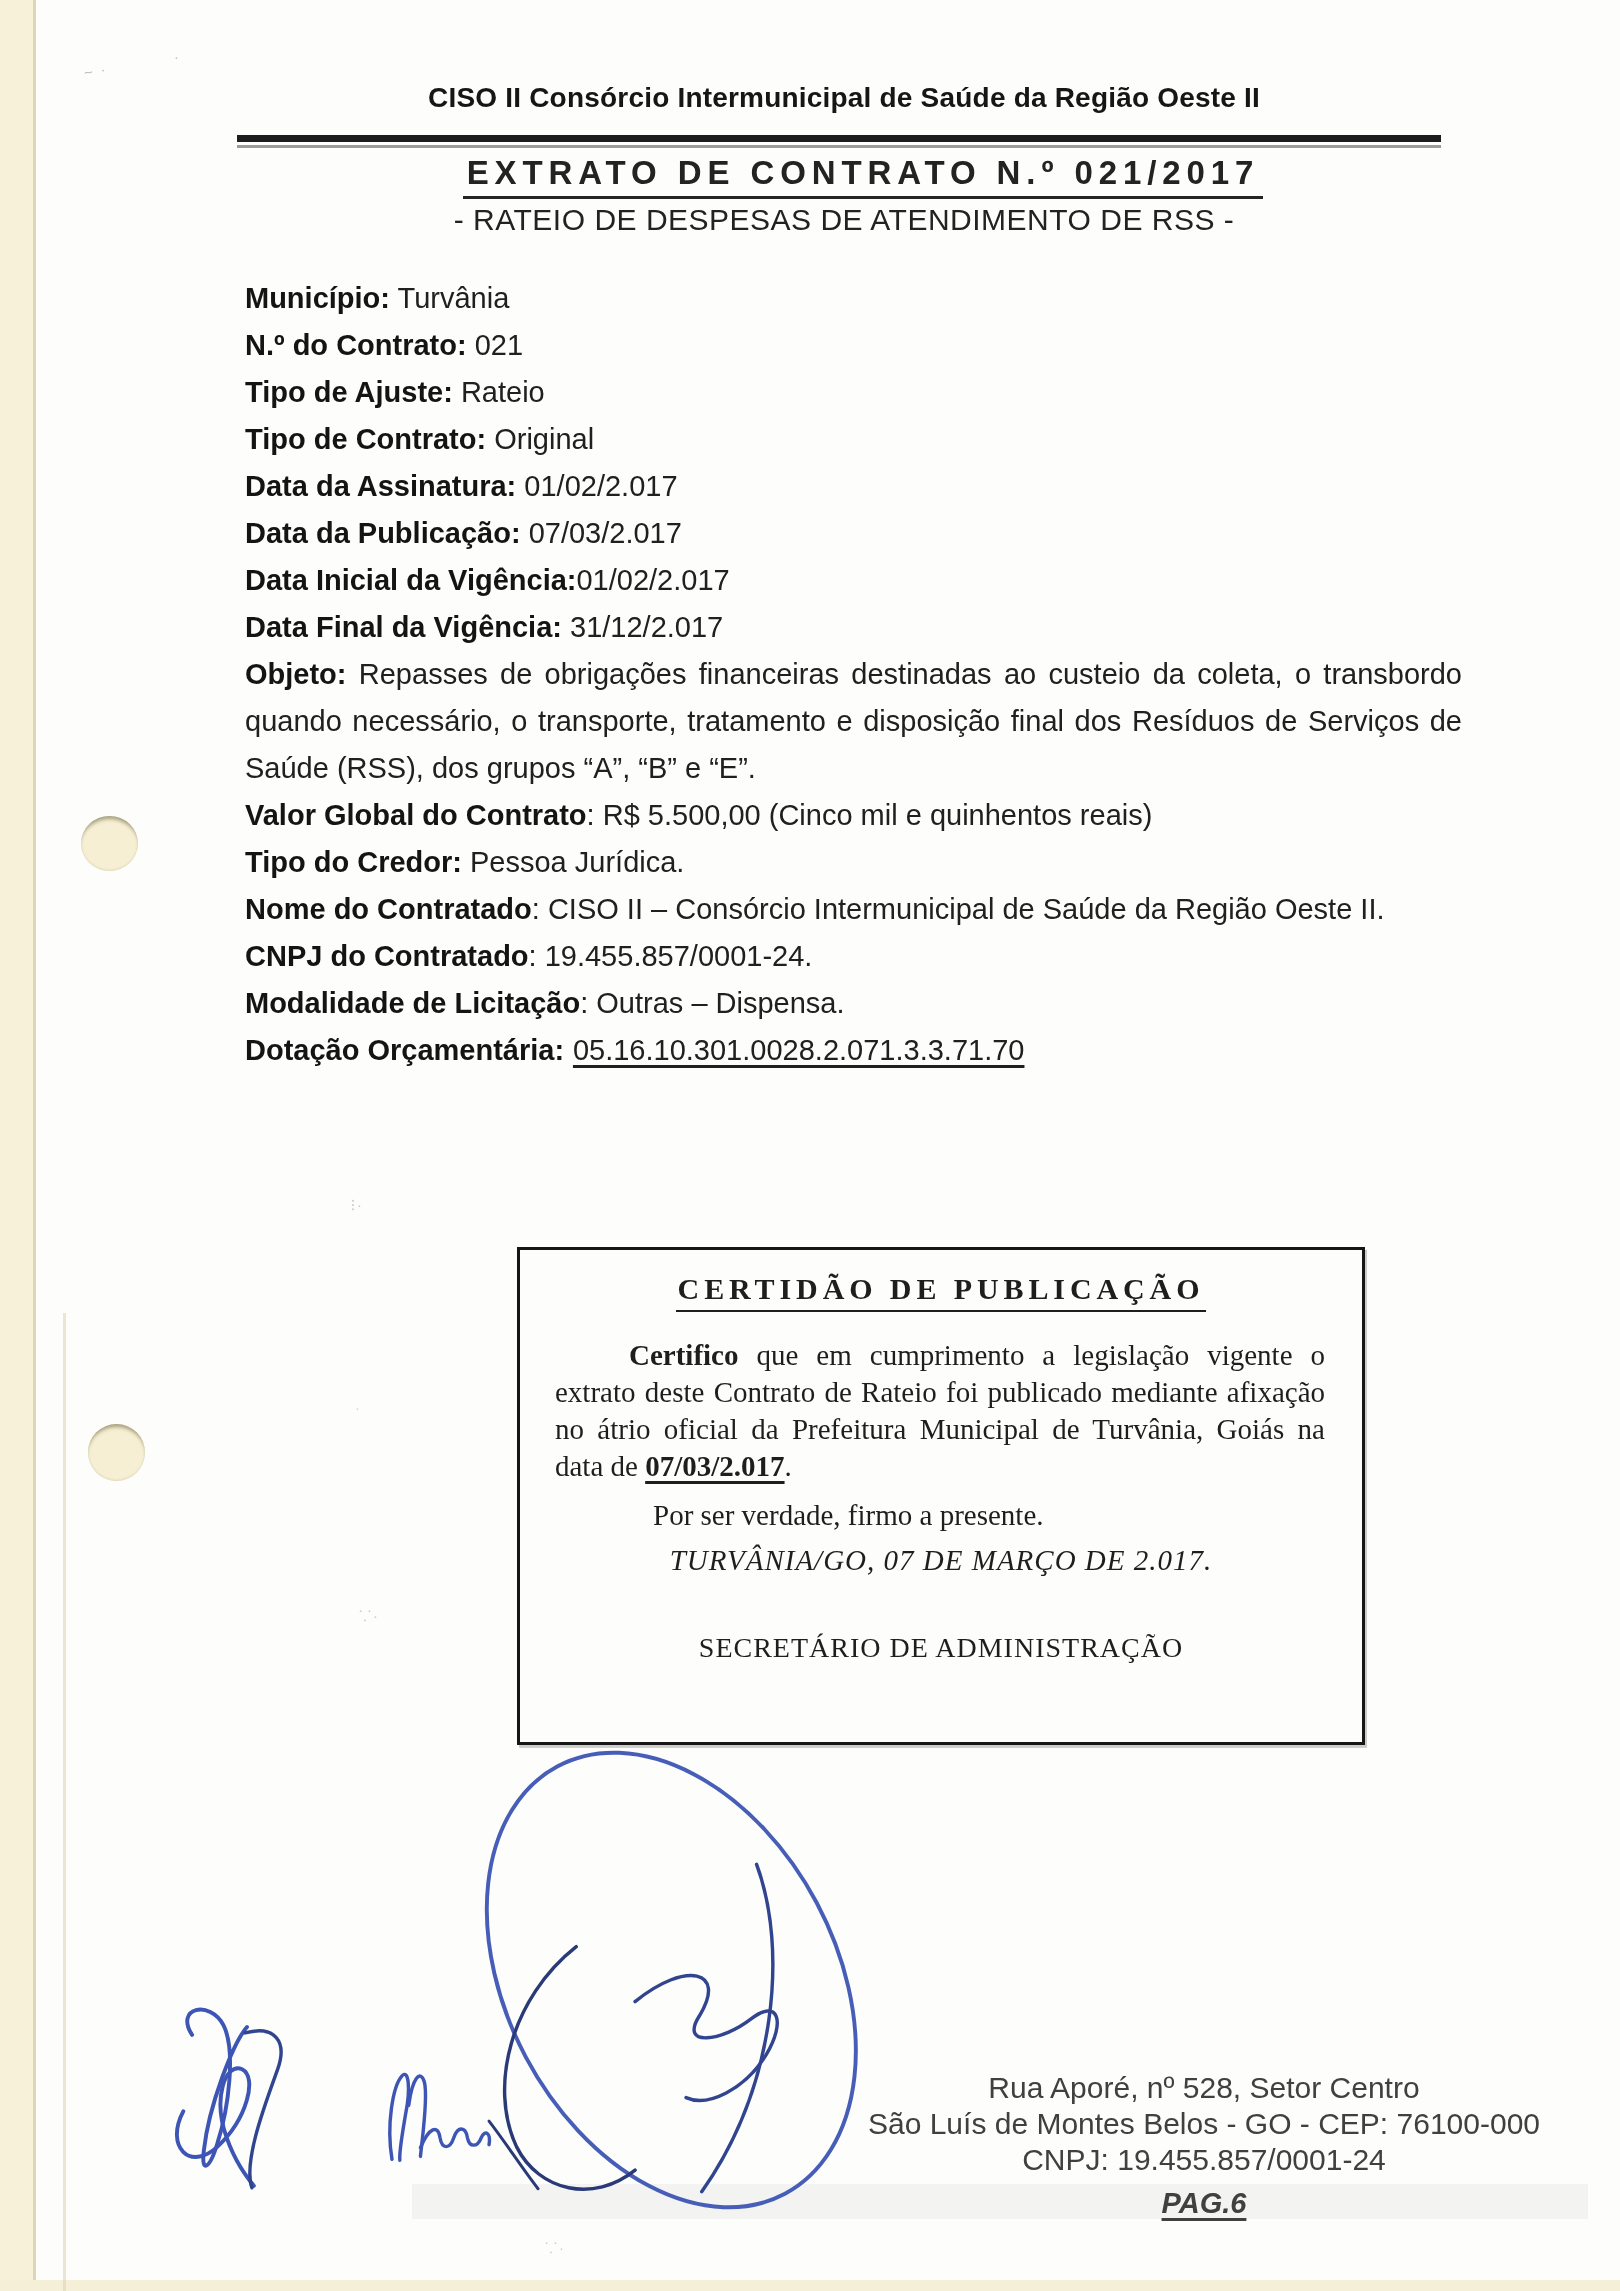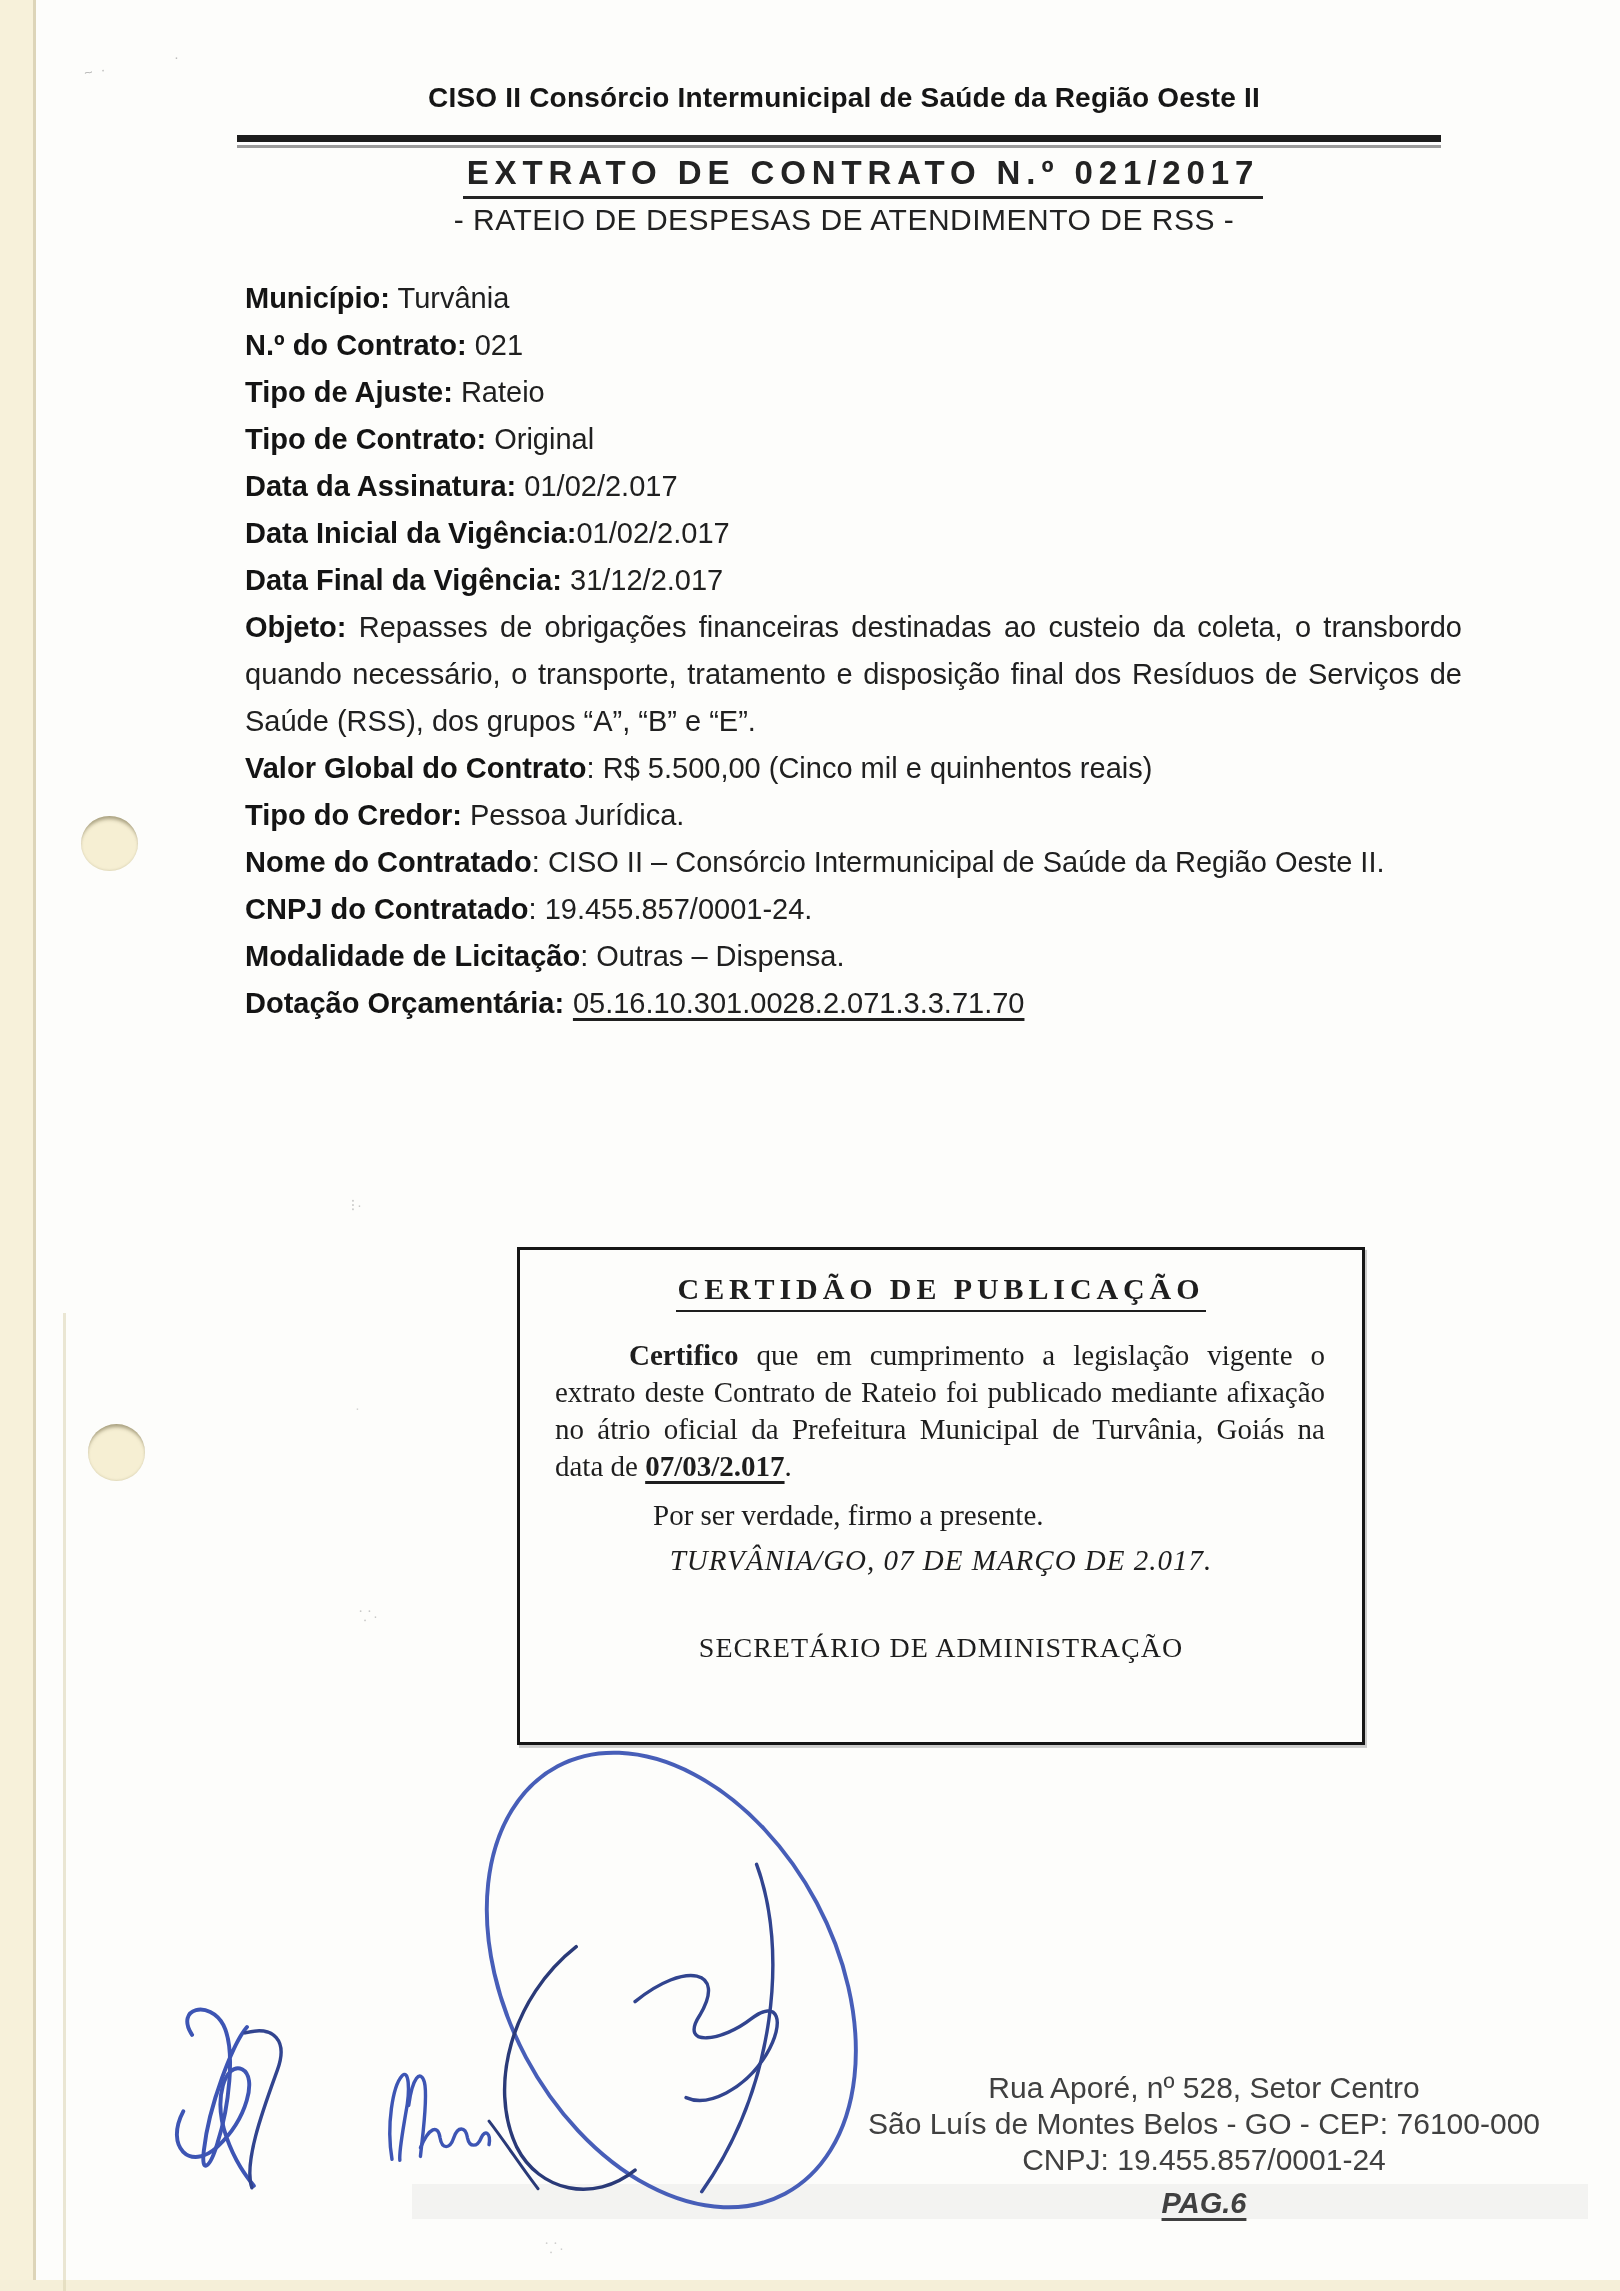--- a/index.html
+++ b/index.html
@@ -109,20 +109,21 @@
   <span>EXTRATO DE CONTRATO N.º 021/2017</span>
 </div>
 <div class="doc-subtitle">- RATEIO DE DESPESAS DE ATENDIMENTO DE RSS -</div>
 
 <div class="fields">
   <div class="frow"><b>Município:</b><span> Turvânia</span></div>
   <div class="frow"><b>N.º do Contrato:</b><span> 021</span></div>
   <div class="frow"><b>Tipo de Ajuste:</b><span> Rateio</span></div>
   <div class="frow"><b>Tipo de Contrato:</b><span> Original</span></div>
   <div class="frow"><b>Data da Assinatura:</b><span> 01/02/2.017</span></div>
+  <div class="frow"><b>Data da Publicação:</b><span> 07/03/2.017</span></div>
   <div class="frow"><b>Data Inicial da Vigência:</b><span>01/02/2.017</span></div>
   <div class="frow"><b>Data Final da Vigência:</b><span> 31/12/2.017</span></div>
   <div class="frow para"><b>Objeto:</b><span> Repasses de obrigações financeiras destinadas ao custeio da coleta, o transbordo quando necessário, o transporte, tratamento e disposição final dos Resíduos de Serviços de Saúde (RSS), dos grupos “A”, “B” e “E”.</span></div>
   <div class="frow"><b>Valor Global do Contrato</b><span>: R$ 5.500,00 (Cinco mil e quinhentos reais)</span></div>
   <div class="frow"><b>Tipo do Credor:</b><span> Pessoa Jurídica.</span></div>
   <div class="frow"><b>Nome do Contratado</b><span>: CISO II – Consórcio Intermunicipal de Saúde da Região Oeste II.</span></div>
   <div class="frow"><b>CNPJ do Contratado</b><span>: 19.455.857/0001-24.</span></div>
   <div class="frow"><b>Modalidade de Licitação</b><span>: Outras – Dispensa.</span></div>
   <div class="frow"><b>Dotação Orçamentária:</b><span class="u-val">05.16.10.301.0028.2.071.3.3.71.70</span></div>
 </div>

